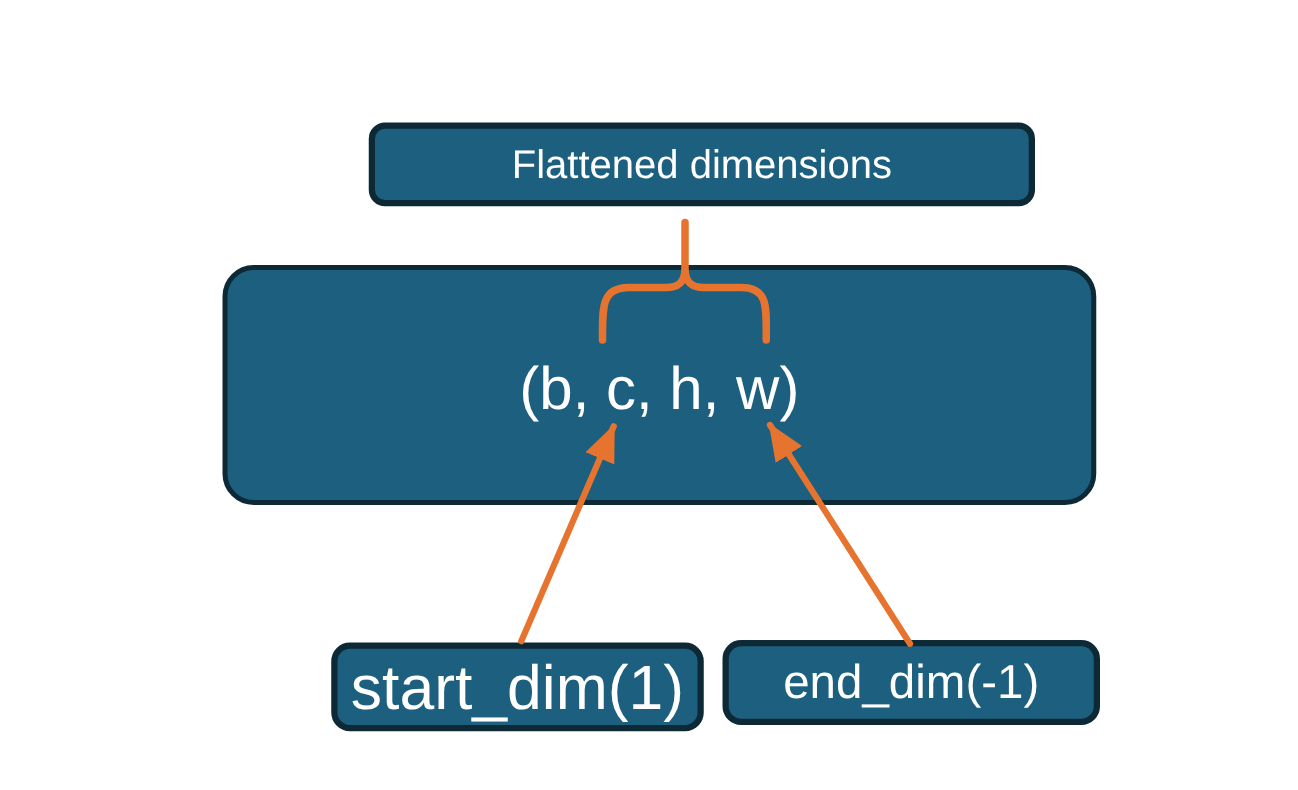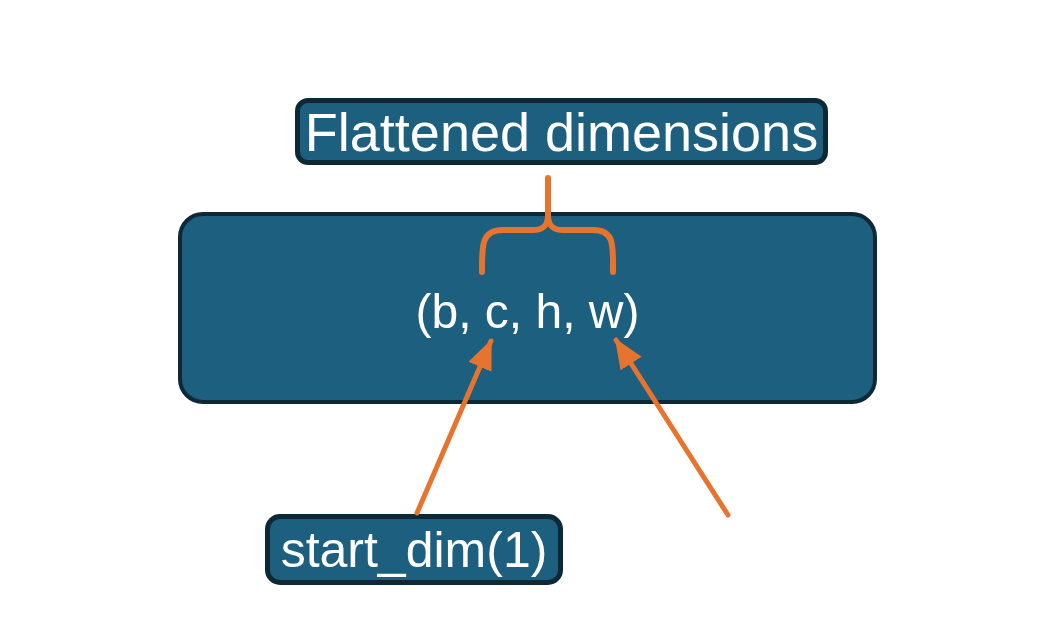--- a/index.html
+++ b/index.html
@@ -28,21 +28,21 @@
     align-items: center;
     justify-content: center;
     text-align: center;
     white-space: nowrap;
   }
   .top-box {
     left: 295px; top: 98px;
     width: 533px; height: 67px;
     border-radius: 13px;
     border-width: 5px;
-    font-size: 54px;
+    font-size: 32px;
   }
   .main-box {
     left: 178px; top: 212px;
     width: 699px; height: 192px;
     border-radius: 25px;
     font-size: 48px;
   }
   .main-box span { margin-top: 6px; }
   .start-box {
     left: 265px; top: 514px;
@@ -85,20 +85,23 @@
   </div>
 
   <div class="box main-box">
     <span>(b, c, h, w)</span>
   </div>
 
   <div class="box start-box">
     <span>start_dim(1)</span>
   </div>
 
+  <div class="box end-box">
+    <span>end_dim(-1)</span>
+  </div>
 
   <svg class="overlay" width="1038" height="632" viewBox="0 0 1038 632" xmlns="http://www.w3.org/2000/svg">
     <defs>
       <marker id="arrowhead" markerWidth="7" markerHeight="6" refX="5.6" refY="2.5" orient="auto" markerUnits="strokeWidth">
         <path class="orange-fill" d="M0,0 L6,2.5 L0,5 Z"></path>
       </marker>
     </defs>
 
     <path class="orange-stroke brace" d="M548,178 L548,216"></path>
 

